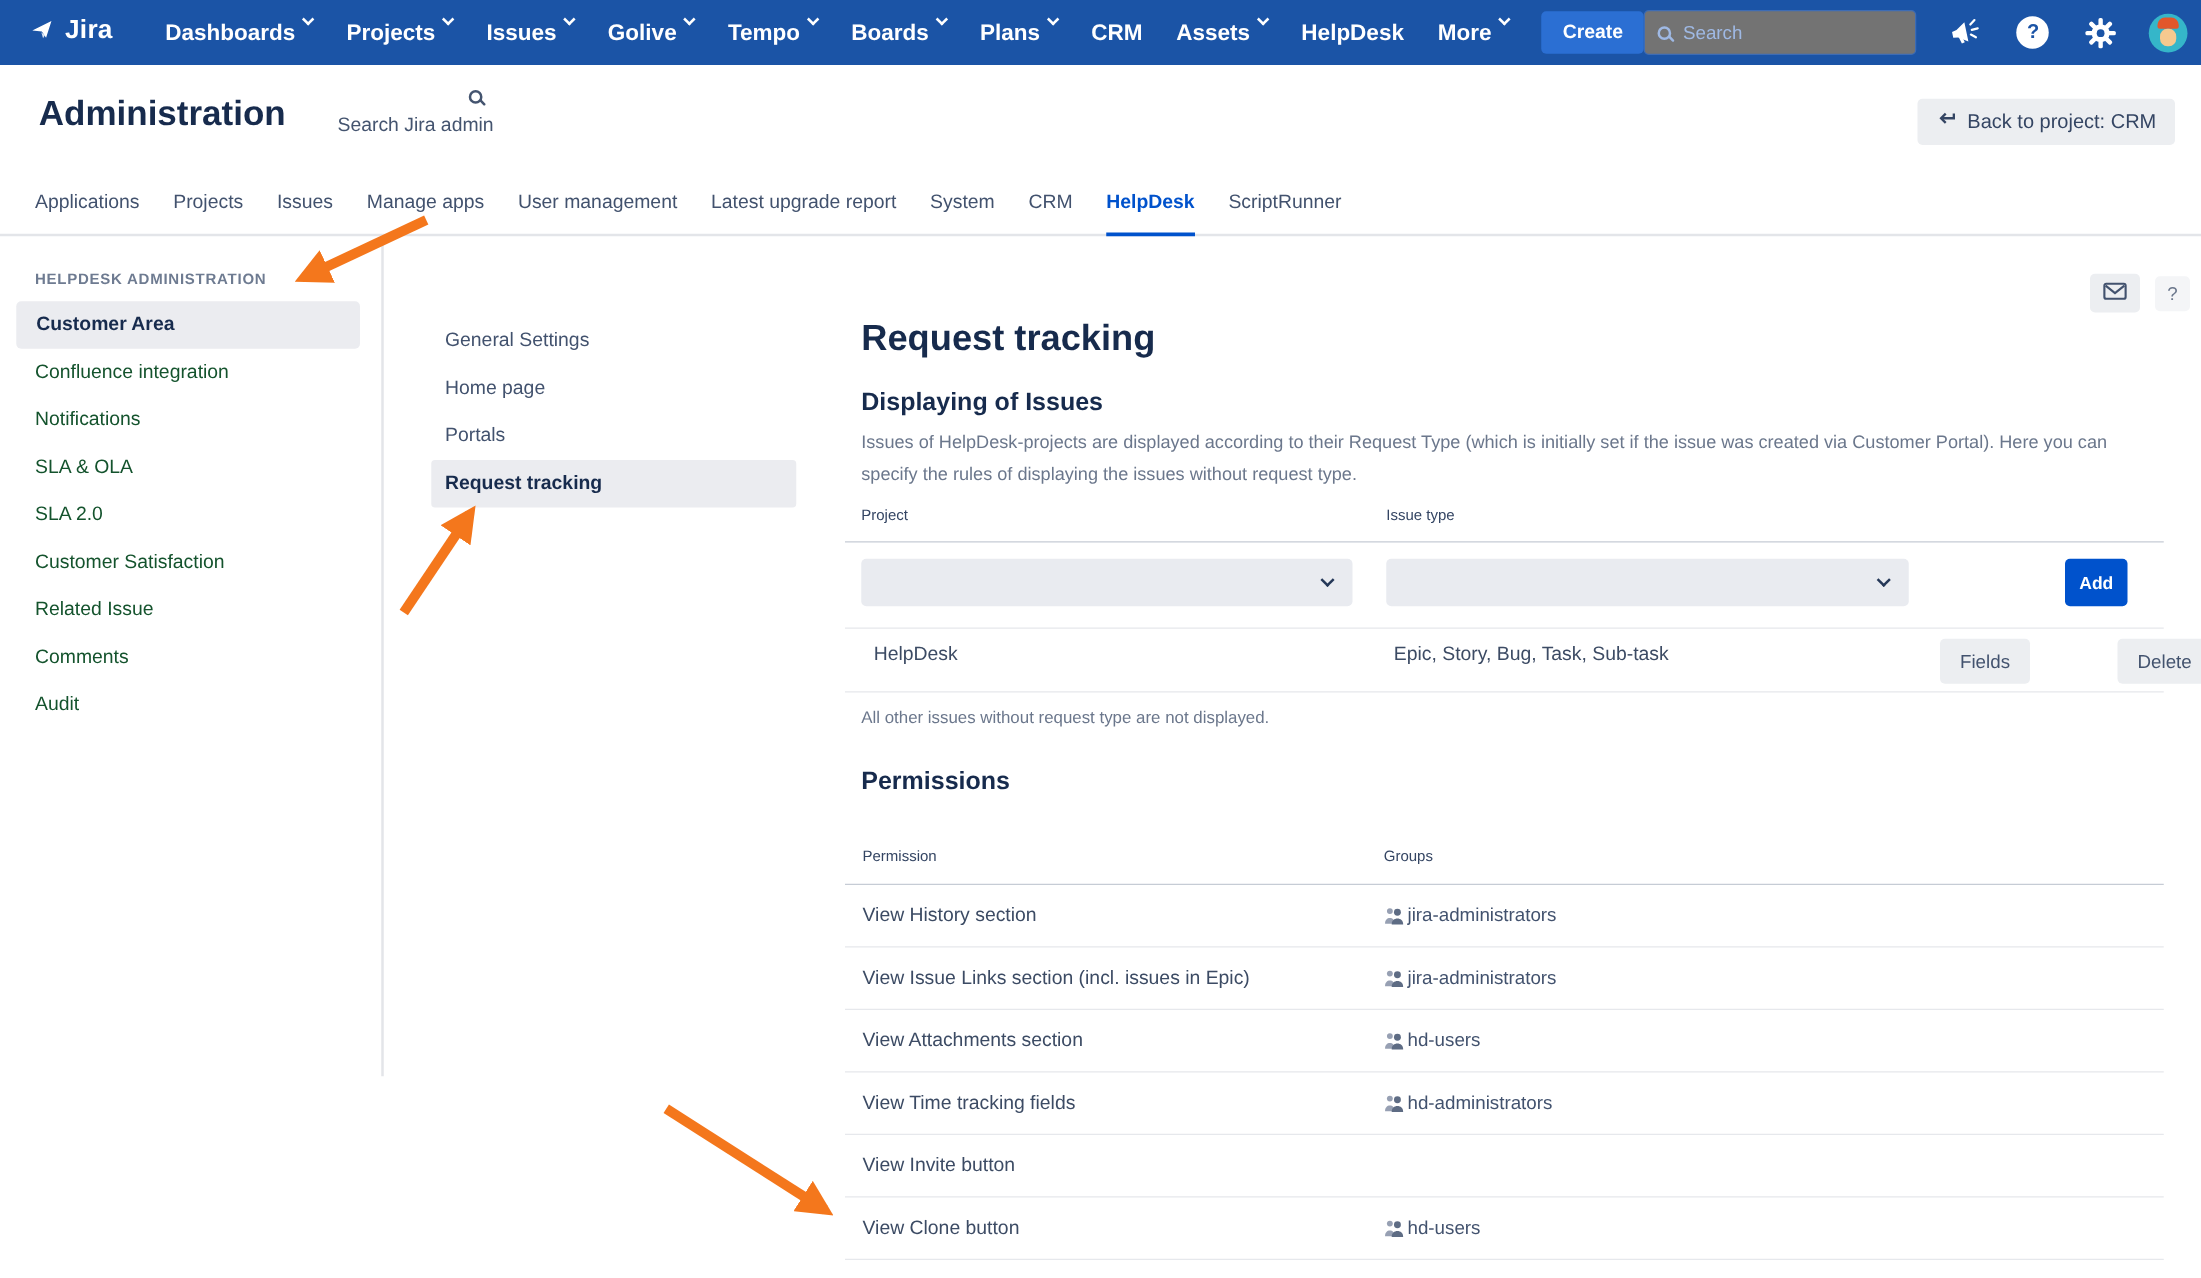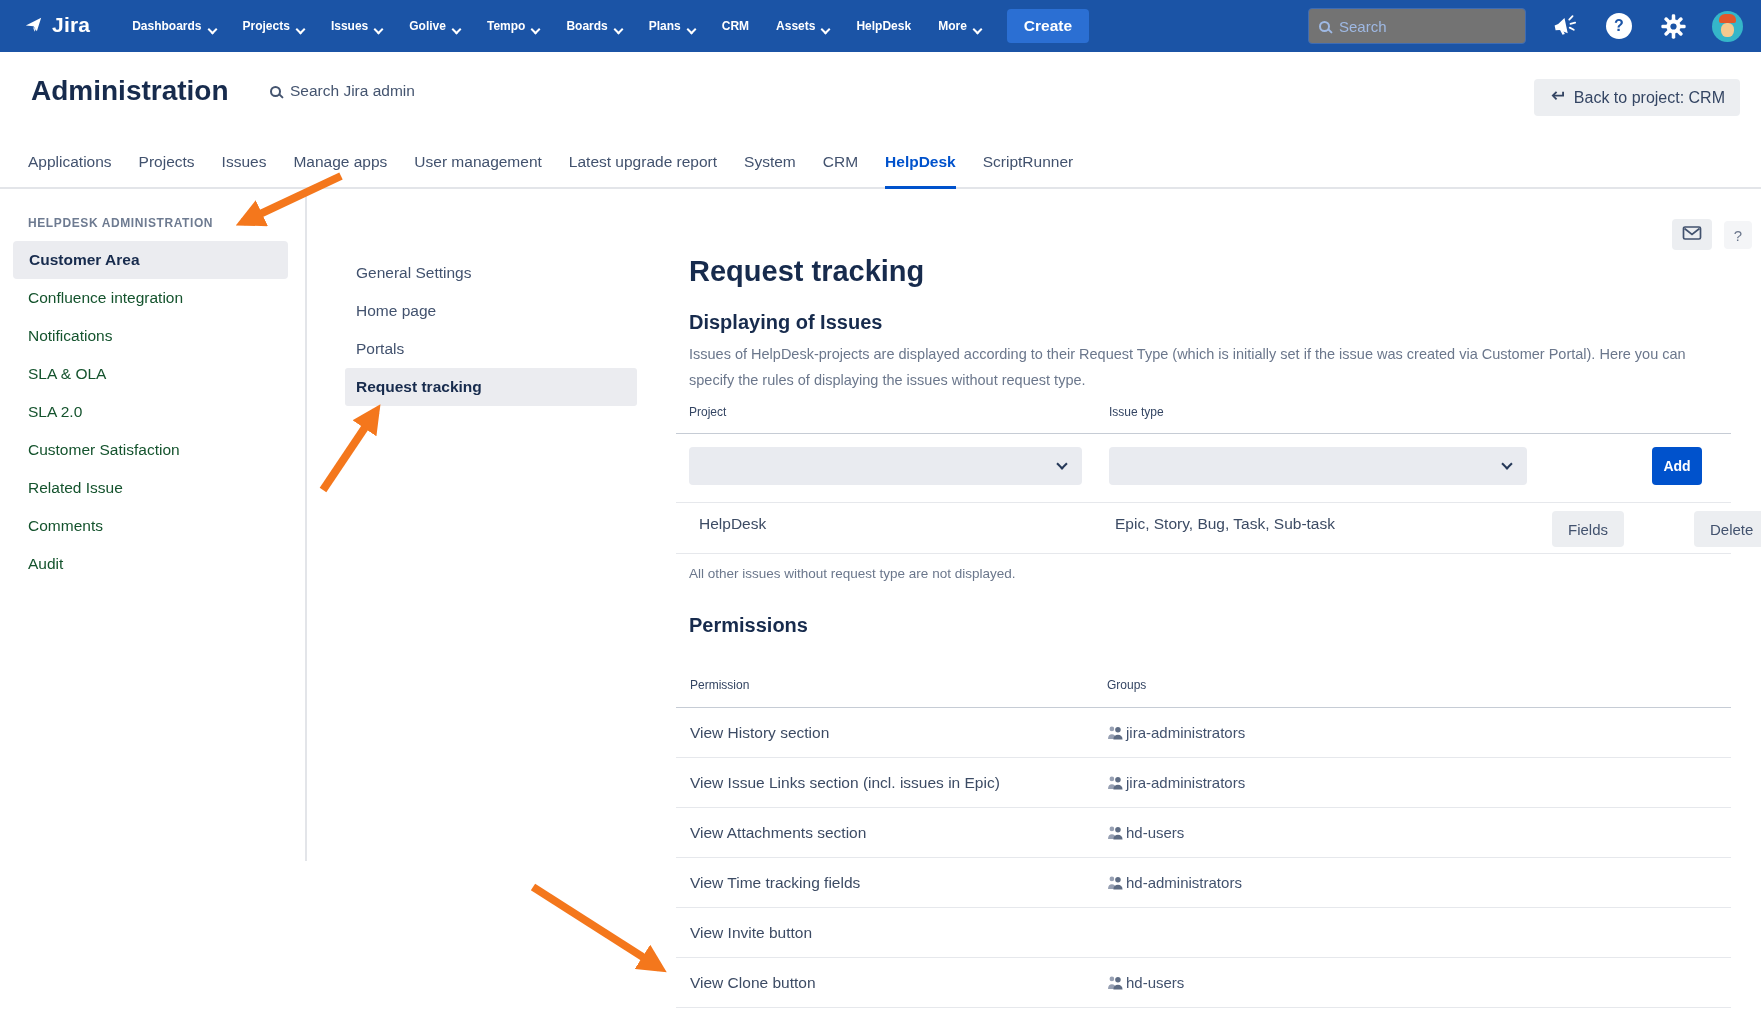--- a/index.html
+++ b/index.html
@@ -3,39 +3,39 @@
 <meta charset="utf-8">
 <style>
   * { margin:0; padding:0; box-sizing:border-box; }
   html,body { width:1761px; height:1022px; font-family:"Liberation Sans", sans-serif; background:#fff; overflow:hidden; position:relative; }
 
   
   .navbar { position:absolute; left:0; top:0; width:1761px; height:52px; background:#1b54a6; display:flex; align-items:center; color:#fff; }
   .logo { display:flex; align-items:flex-start; gap:7px; margin-left:22px; cursor:pointer; }
   .logo-text { font-size:21px; font-weight:700; letter-spacing:.2px; }
   .nav-menu { display:flex; align-items:center; gap:27px; margin-left:42px; }
-  .nav-item { font-size:12px; font-weight:600; display:flex; align-items:flex-end; cursor:pointer; white-space:nowrap; }
+  .nav-item { font-size:18px; font-weight:600; display:flex; align-items:flex-start; cursor:pointer; white-space:nowrap; }
   .chev { display:inline-block; width:7px; height:7px; border-right:2.2px solid currentColor; border-bottom:2.2px solid currentColor; transform:rotate(45deg); margin-left:7px; margin-top:-4px; }
   .create-btn { margin-left:26px; height:34px; padding:0 17px; background:#2b6fd3; border:none; border-radius:4px; color:#fff; font-size:15.5px; font-weight:700; cursor:pointer; font-family:inherit; }
   .nav-right { margin-left:auto; display:flex; align-items:center; gap:24px; margin-right:18px; }
   .nav-search { width:218px; height:36px; background:#737373; border:1px solid #3e6cb4; border-radius:4px; display:flex; align-items:center; padding:0 10px; gap:9px; }
   .mag { width:11px; height:11px; border:2px solid #9fb9e4; border-radius:50%; position:relative; flex:0 0 auto; }
   .mag::after { content:''; position:absolute; width:6px; height:2px; background:#9fb9e4; transform:rotate(45deg); right:-5px; bottom:-2px; border-radius:1px; }
   .nav-search input { background:transparent; border:none; outline:none; color:#cdddf6; font-size:15px; width:100%; font-family:inherit; }
   .nav-search input::placeholder { color:#9fb9e4; }
   .nav-icon { width:30px; height:30px; display:flex; align-items:center; justify-content:center; cursor:pointer; }
   .help-circle { width:26px; height:26px; border-radius:50%; background:#fff; color:#1b54a6; font-weight:700; font-size:16px; display:flex; align-items:center; justify-content:center; }
   .avatar { width:31px; height:31px; border-radius:50%; background:#35b6c9; position:relative; overflow:hidden; cursor:pointer; }
   .avatar::before { content:''; position:absolute; top:3px; left:7px; right:7px; height:9px; background:#e2572b; border-radius:6px 6px 2px 2px; }
   .avatar::after { content:''; position:absolute; top:12px; left:9px; right:9px; bottom:5px; background:#f6c98f; border-radius:45%; }
 
   
   .admin-header { position:absolute; left:0; top:52px; width:1761px; height:78px; display:flex; align-items:center; }
   .admin-title { position:absolute; left:31px; top:50%; transform:translateY(-50%); font-size:28px; font-weight:700; color:#172b4d; }
-  .admin-search { position:absolute; left:270px; top:50%; transform:translateY(-50%); display:flex; align-items:center; gap:9px; color:#44546f; }
+  .admin-search { position:absolute; left:270px; top:50%; transform:translateY(-50%); display:flex; align-items:center; gap:9px; color:#44546f;flex-direction:column; }
   .mag-dark { width:11px; height:11px; border:2px solid #44546f; border-radius:50%; position:relative; flex:0 0 auto; }
   .mag-dark::after { content:''; position:absolute; width:6px; height:2px; background:#44546f; transform:rotate(45deg); right:-5px; bottom:-2px; border-radius:1px; }
   .admin-search input { border:none; outline:none; font-size:15.5px; color:#44546f; width:220px; font-family:inherit; background:transparent; }
   .admin-search input::placeholder { color:#44546f; }
   .back-btn { position:absolute; right:21px; top:27px; height:37px; background:#eceef1; border:none; border-radius:4px; padding:0 15px; display:flex; align-items:center; gap:8px; font-size:16px; color:#344563; cursor:pointer; font-family:inherit; }
 
   
   .tabs { position:absolute; left:0; top:130px; width:1761px; height:59px; display:flex; align-items:flex-end; gap:27px; padding-left:28px; border-bottom:2px solid #e3e5e9; }
   .tab { font-size:15.5px; color:#42526e; padding-bottom:15px; cursor:pointer; white-space:nowrap; border-bottom:3px solid transparent; margin-bottom:-2px; }
   .tab.active { color:#0052cc; font-weight:700; border-bottom-color:#0052cc; }

